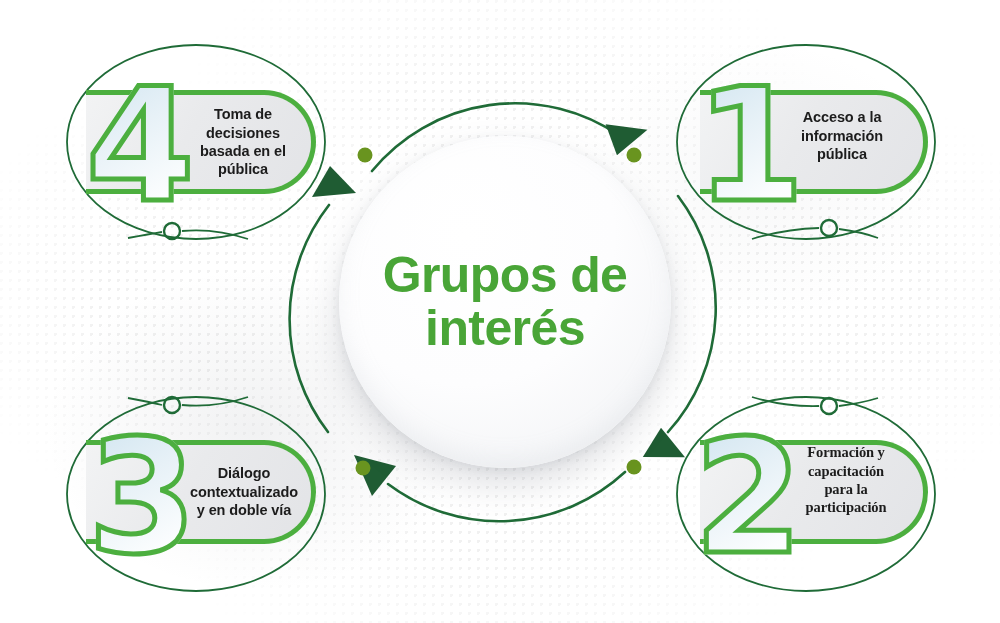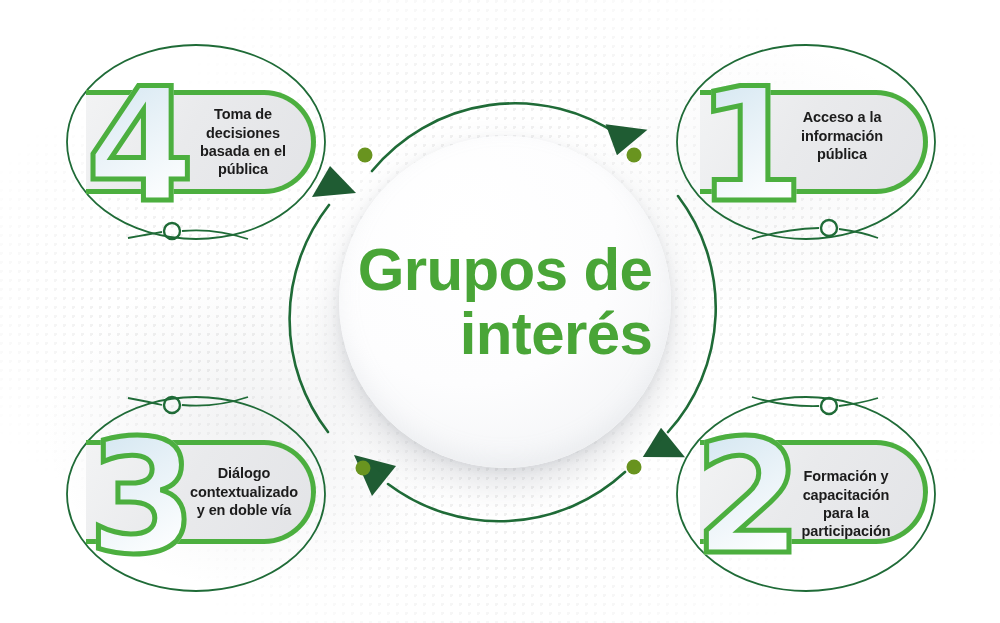--- a/index.html
+++ b/index.html
@@ -98,22 +98,22 @@
       0 16px 34px rgba(90,95,110,0.20),
       0 3px 10px rgba(90,95,110,0.10),
       inset 0 -10px 22px rgba(180,185,195,0.13);
     z-index:4;
   }
   .center-text{
     position:absolute;
     left:339px;top:136px;
     width:332px;height:332px;
     display:flex;align-items:center;justify-content:center;
-    text-align:right;
-    font-size:60px;
+    text-align:center;
+    font-size:50px;
     font-weight:700;
     line-height:1.06;
     color:#49A537;
     letter-spacing:-0.6px;
     z-index:7;
     white-space:pre-line;
     user-select:none;
   }
 </style>
 </head>
@@ -189,21 +189,21 @@
     <div class="pill right-round" style="left:86px;top:440px;width:230px;height:104px;"></div>
     <div class="bignum" style="left:88px;top:420px;">3</div>
     <div class="pill-label" style="left:176px;top:440px;width:136px;height:104px;">Diálogo
 contextualizado
 y en doble vía</div>
   </div>
 
   <div class="node">
     <div class="pill right-round" style="left:700px;top:440px;width:228px;height:104px;"></div>
     <div class="bignum" style="left:694px;top:420px;">2</div>
-    <div class="pill-label" style="left:776px;top:438px;width:140px;height:132px;">Formación y
+    <div class="pill-label" style="left:776px;top:414px;width:140px;height:132px;font-family:Liberation Serif, serif;">Formación y
 capacitación
 para la
 participación</div>
   </div>
 
   <div class="center-circle"></div>
   <div class="center-text">Grupos de
 interés</div>
 
 </div>

